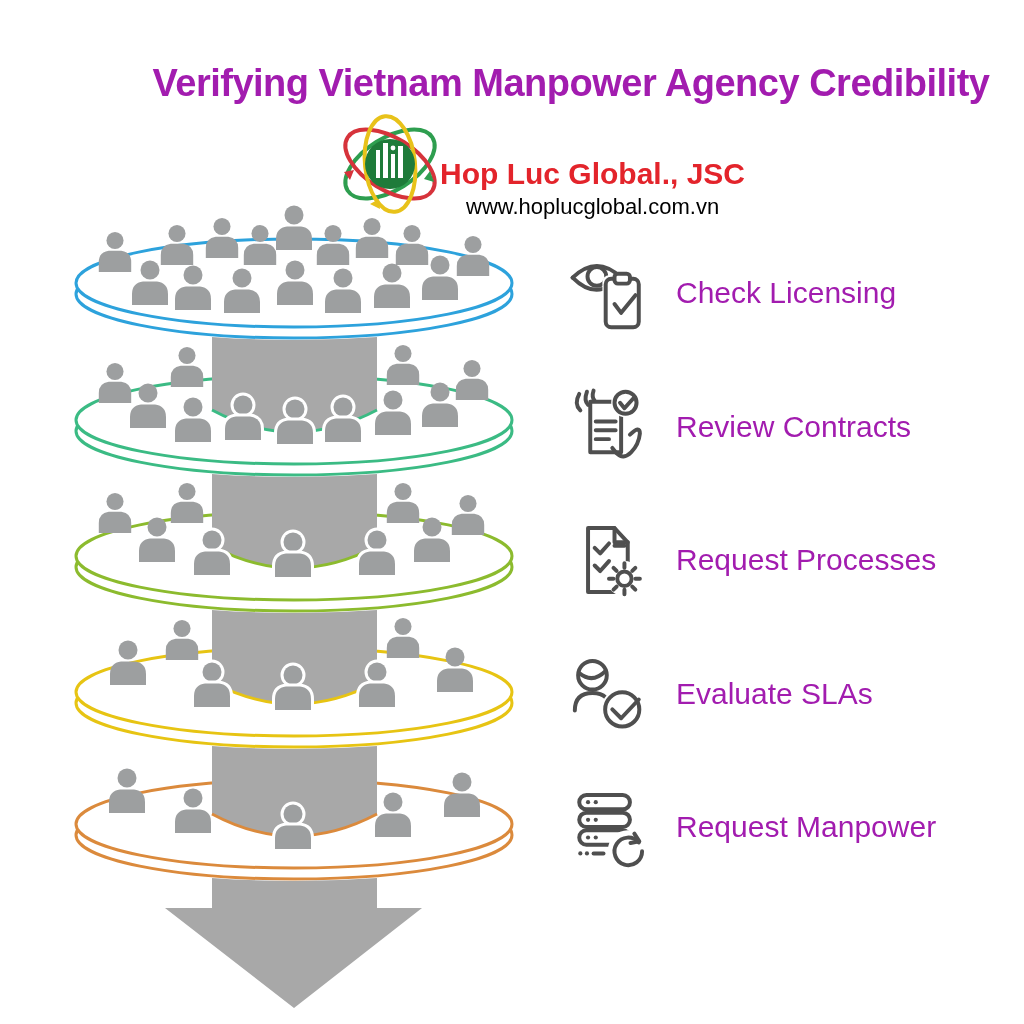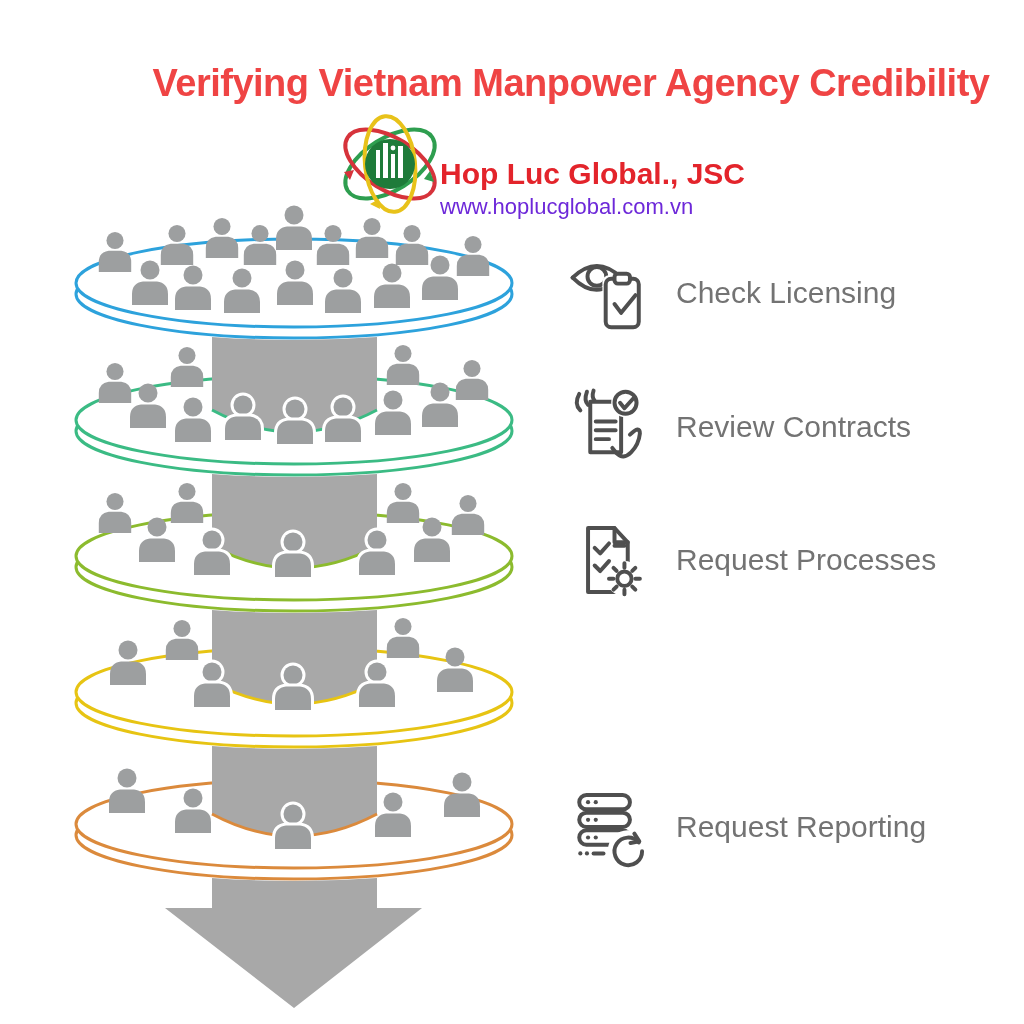--- a/index.html
+++ b/index.html
@@ -1,35 +1,35 @@
 <!DOCTYPE html>
 <html><head>
 <meta charset="utf-8">
 <style>
   html,body{margin:0;padding:0;background:#fff;}
   #page{position:relative;width:1024px;height:1024px;background:#fff;overflow:hidden;
         font-family:"Liberation Sans",sans-serif;}
   .title{position:absolute;left:118px;top:62px;width:906px;text-align:center;
-         font-size:38px;font-weight:700;color:#ef4444;letter-spacing:-0.5px;}
+         font-size:38px;font-weight:700;color:#a21caf;letter-spacing:-0.5px;}
   
   .logo{position:absolute;left:330px;top:112px;display:flex;align-items:flex-start;}
   .logo-txt{margin-left:-14px;margin-top:26px;}
   .company{font-size:30px;font-weight:700;color:#e3242b;line-height:1.05;margin-top:20px;}
-  .website{font-size:22px;color:#6d28d9;margin-top:4px;}
+  .website{font-size:22px;color:#000000;margin-top:4px;margin-left:26px;}
   
   #funnel{position:absolute;left:0;top:0;width:1024px;height:1024px;}
   .disc-top,.disc-bot{fill:#ffffff;stroke-width:3;}
   .pen-arc{fill:none;stroke-width:3;}
   .shaft{stroke:none;}
   .pp{stroke:none;}
   .po{stroke:#ffffff;stroke-width:6;paint-order:stroke;}
   
   .step{position:absolute;left:566px;height:86px;display:flex;align-items:center;}
   .step .sicon{width:86px;height:86px;flex:0 0 86px;}
-  .step .slabel{margin-left:24px;font-size:30px;color:#737373;white-space:nowrap;}
+  .step .slabel{margin-left:24px;font-size:30px;color:#a21caf;white-space:nowrap;}
   .sicon path,.sicon circle,.sicon rect,.sicon line{fill:none;stroke:#4f4f4f;stroke-width:3.6;
         stroke-linecap:round;stroke-linejoin:round;}
   .sicon .dot{fill:#4f4f4f;stroke:none;}
   .sicon .wbk{fill:#ffffff;stroke:none;}
   .sicon .tab{fill:#ffffff;}
 </style>
 </head>
 <body>
 
 <div id="page">
@@ -198,35 +198,46 @@
       <path d="M26,28 l5,5 l8,-9"></path>
       <path d="M44,26 h9"></path>
       <path d="M26,44 l5,5 l8,-9"></path>
       <circle class="wbk" cx="53" cy="56" r="16" stroke="none"></circle>
       <circle cx="53" cy="56" r="6.5"></circle>
       <path d="M63,56 h4 M60.1,63.1 l2.8,2.8 M53,66 v4 M45.9,63.1 l-2.8,2.8 M43,56 h-4 M45.9,48.9 l-2.8,-2.8 M53,46 v-4 M60.1,48.9 l2.8,-2.8"></path>
     </svg>
     <span class="slabel">Request Processes</span>
   </div>
 
+  <div class="step" style="top:651px;">
+    <svg class="sicon" viewBox="0 0 78 78">
+      <circle cx="24" cy="22" r="13"></circle>
+      <path d="M12,20 Q24,30 36,18"></path>
+      <path d="M8,54 Q8,38 24,38 Q32,38 36,42"></path>
+      <circle class="wbk" cx="51" cy="53" r="19" stroke="none"></circle>
+      <circle cx="51" cy="53" r="15.5"></circle>
+      <path d="M42,53 l8,8 l16,-17"></path>
+    </svg>
+    <span class="slabel">Evaluate SLAs</span>
+  </div>
 
   <div class="step" style="top:784px;">
     <svg class="sicon" viewBox="0 0 78 78">
       <rect x="12" y="10" width="46" height="13" rx="6.5"></rect>
       <rect x="12" y="26" width="46" height="13" rx="6.5"></rect>
       <rect x="12" y="42" width="46" height="13" rx="6.5"></rect>
       <circle class="dot" cx="20" cy="16.5" r="1.9"></circle>
         <circle class="dot" cx="27" cy="16.5" r="1.9"></circle>
       <circle class="dot" cx="20" cy="32.5" r="1.9"></circle>
         <circle class="dot" cx="27" cy="32.5" r="1.9"></circle>
       <circle class="dot" cx="20" cy="48.5" r="1.9"></circle>
         <circle class="dot" cx="27" cy="48.5" r="1.9"></circle>
       <circle class="dot" cx="13" cy="63" r="1.9"></circle>
         <circle class="dot" cx="19" cy="63" r="1.9"></circle>
       <path d="M25,63 h9"></path>
       <circle class="wbk" cx="56" cy="60" r="18" stroke="none"></circle>
       <path d="M66,53 a12.5,12.5 0 1 0 3,8"></path>
       <path d="M62,45 l4.5,7 l-8,1.5"></path>
     </svg>
-    <span class="slabel">Request Reporting</span>
+    <span class="slabel">Request Manpower</span>
   </div>
 
 </div>
 
 </body></html>

